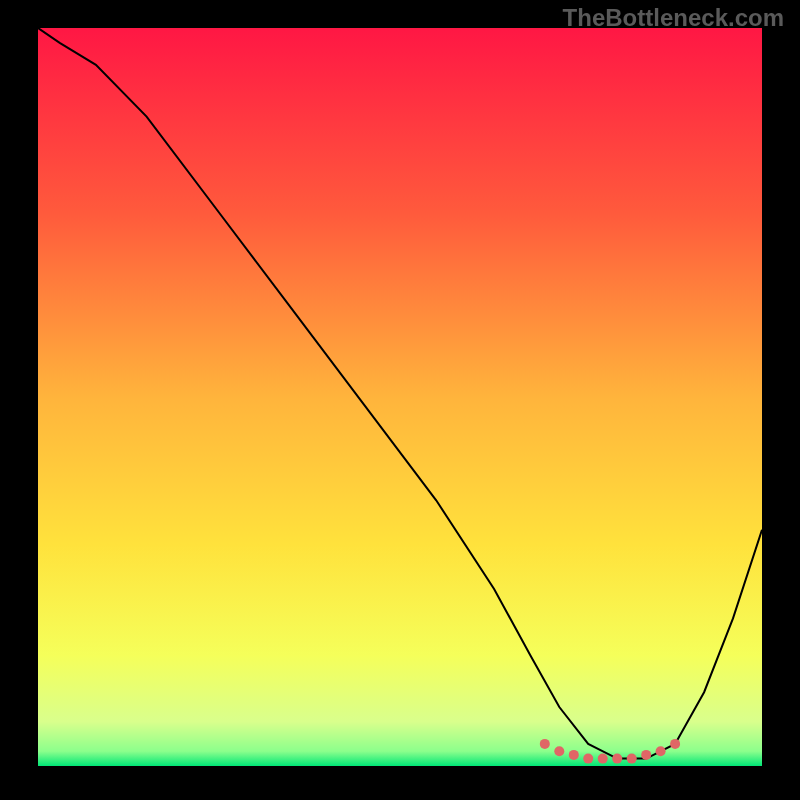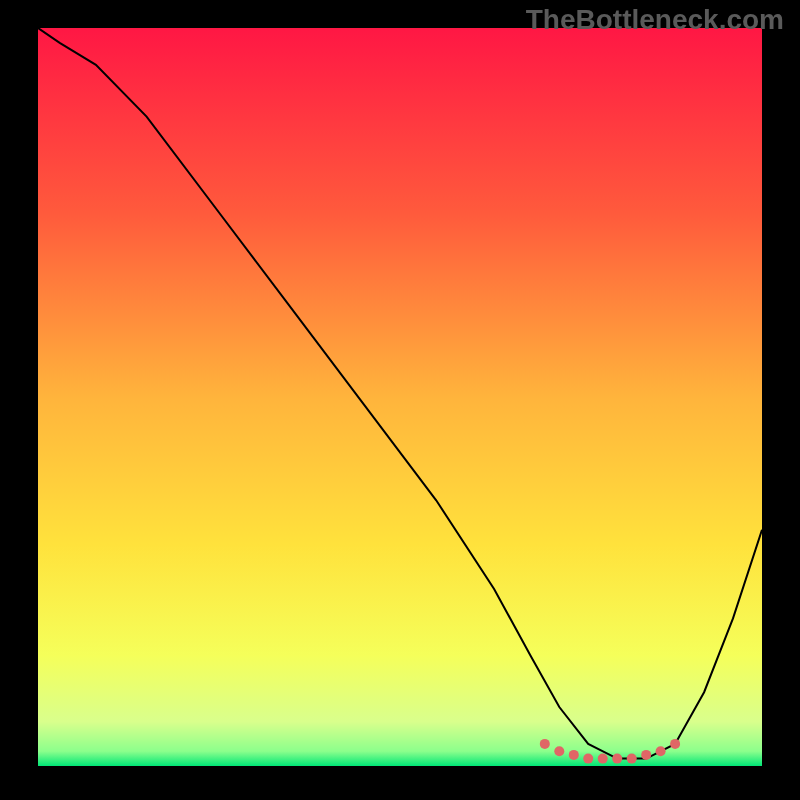--- a/index.html
+++ b/index.html
@@ -8,21 +8,21 @@
     height: 800px;
     background: #000;
     position: relative;
     font-family: Arial, sans-serif;
   }
   .watermark {
     position: absolute;
     top: 4px;
     right: 16px;
     color: #5a5a5a;
-    font-size: 28px;
+    font-size: 24px;
     font-weight: bold;
     z-index: 10;
   }
   .plot-area {
     position: absolute;
     left: 38px;
     top: 28px;
     width: 724px;
     height: 738px;
     overflow: hidden;

